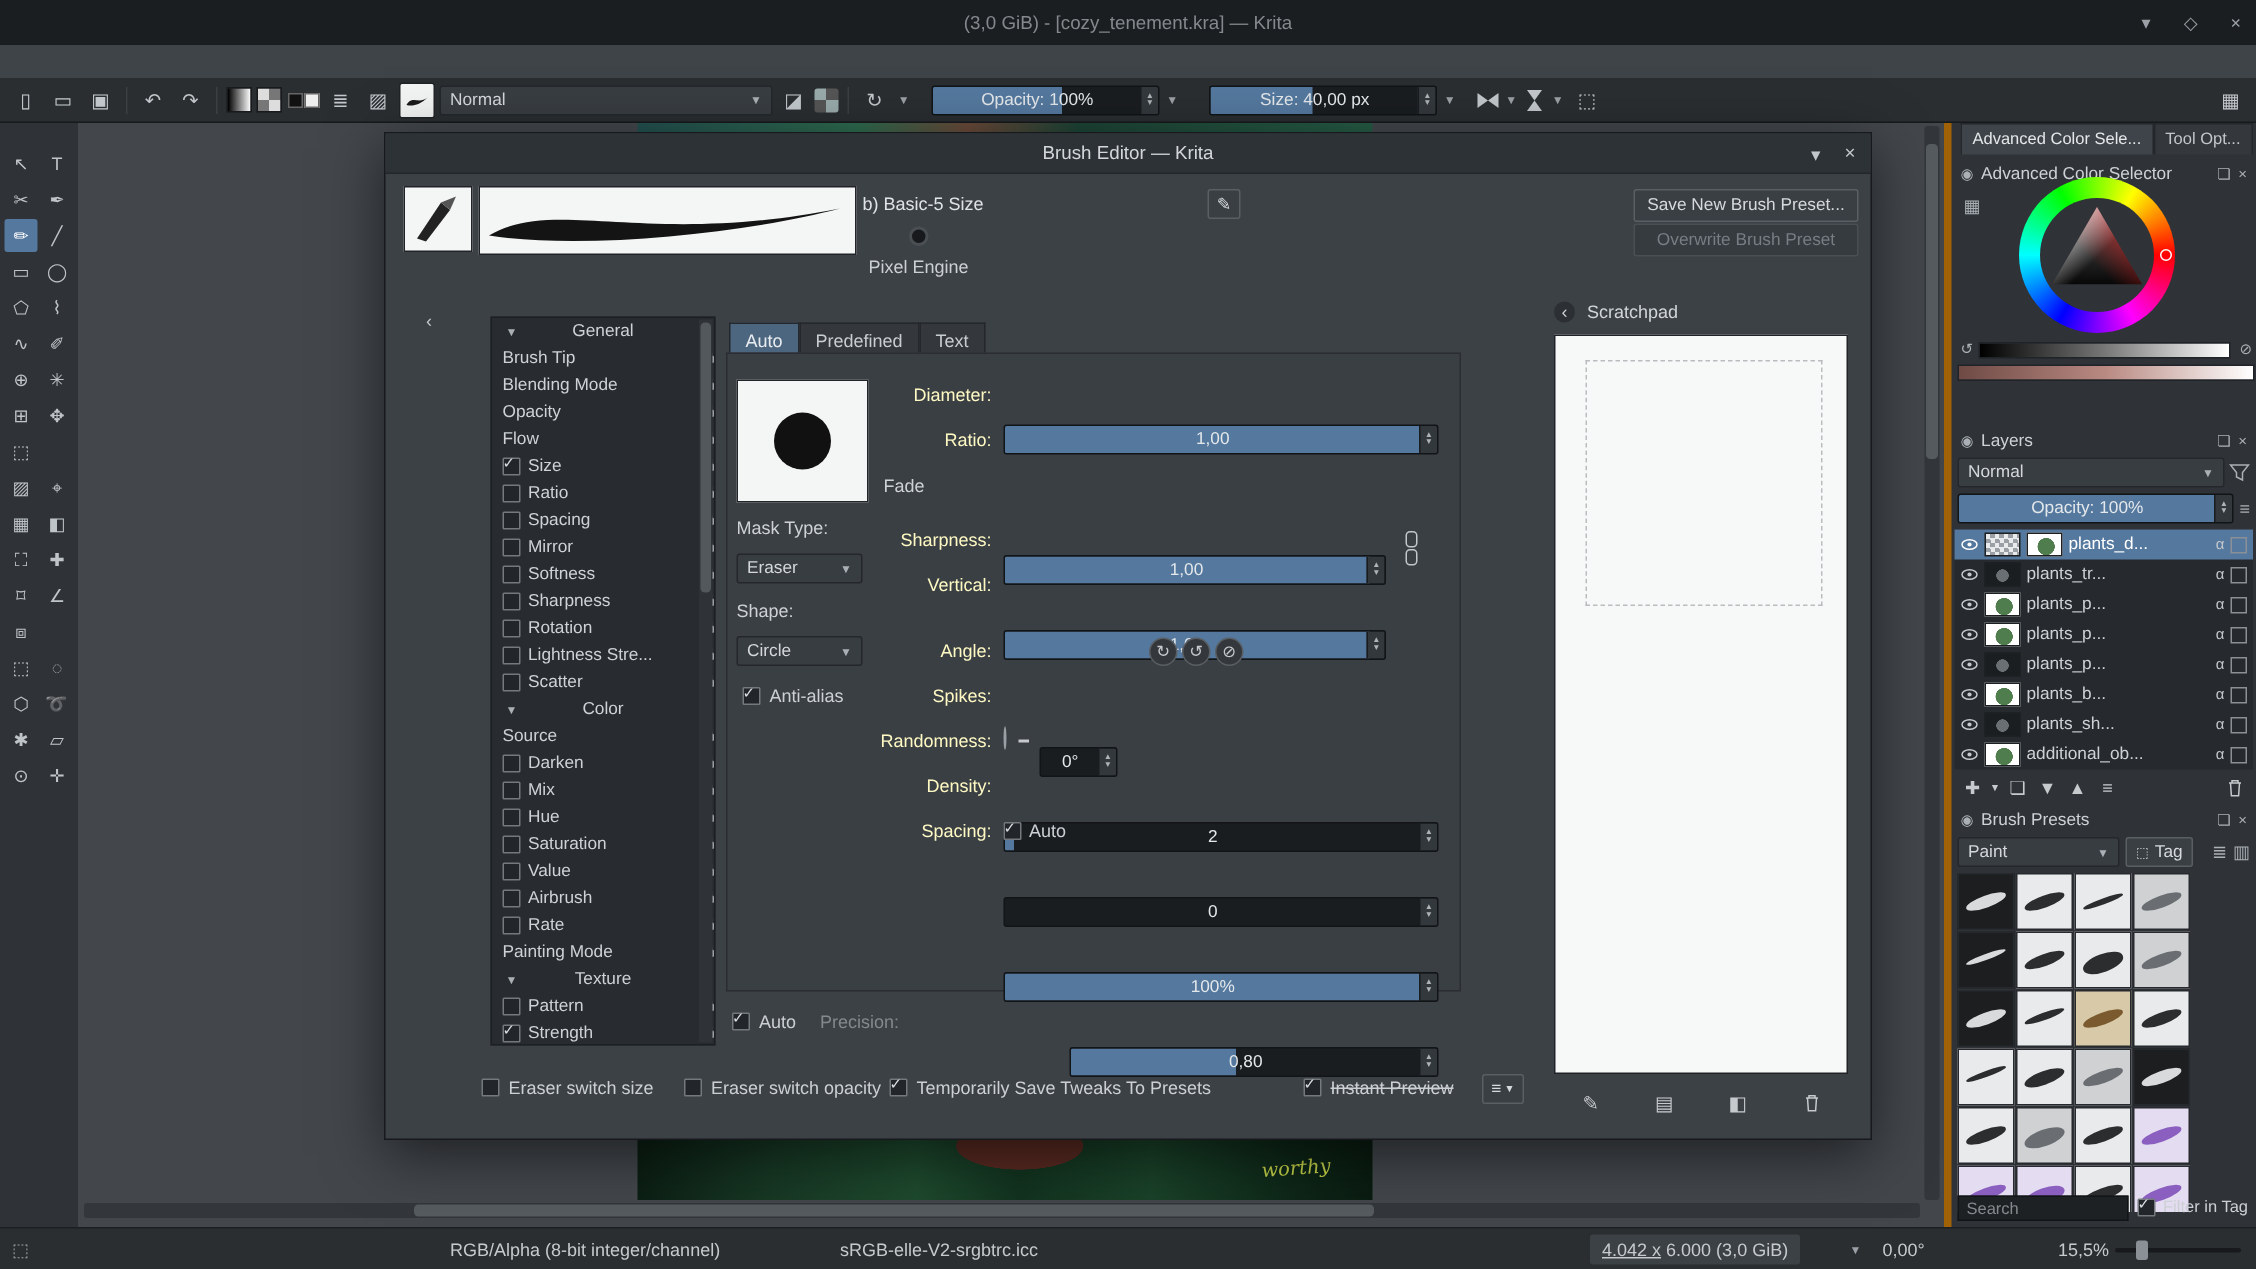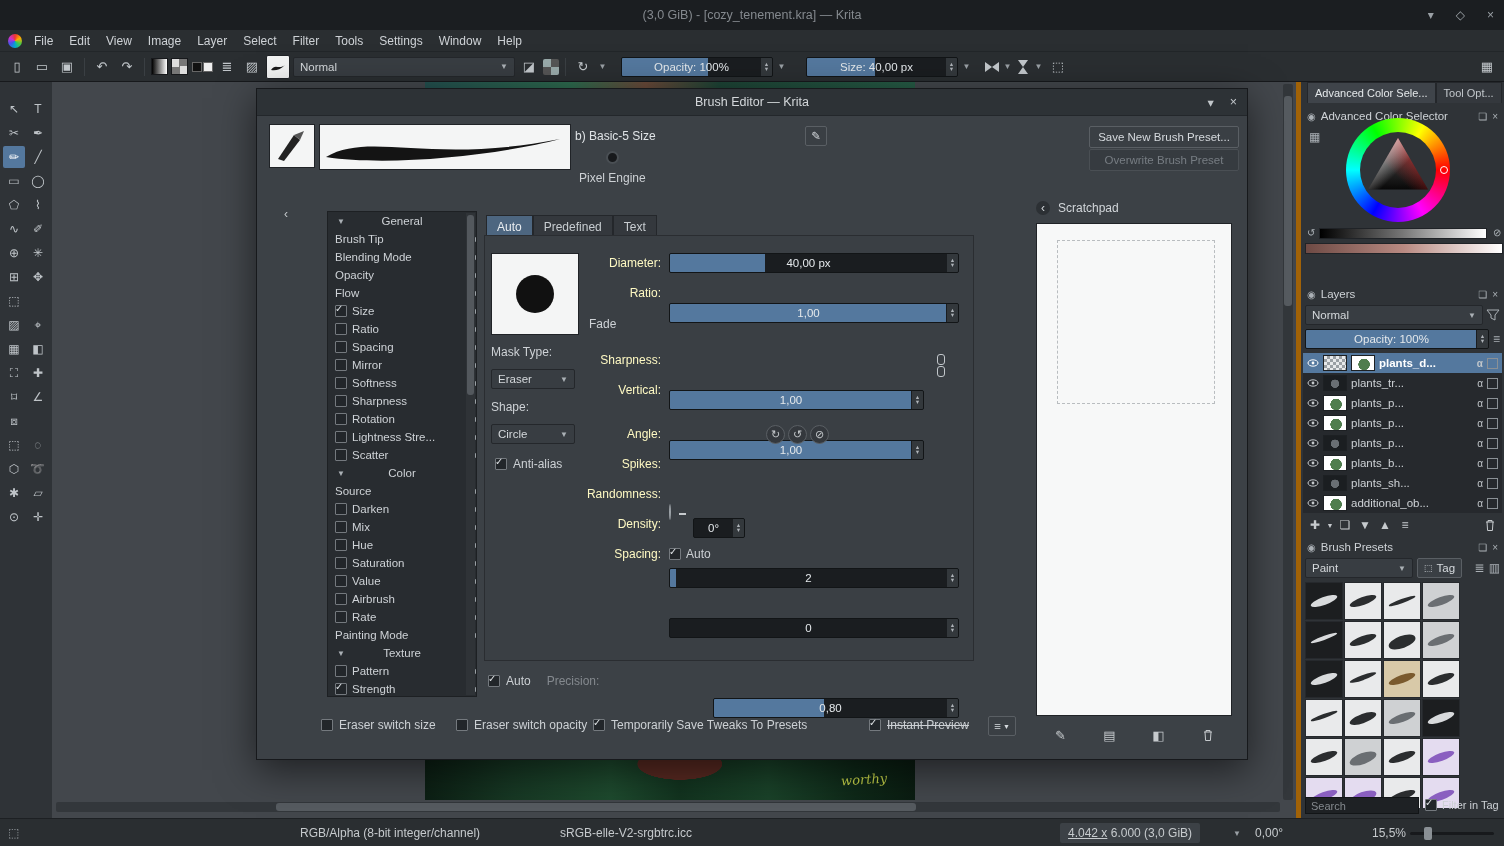--- a/index.html
+++ b/index.html
@@ -76,21 +76,21 @@
   .dtab{height:20px;display:flex;align-items:center;padding:0 7px;font-size:11px;color:#c2c7cb;background:#34383d;border:1px solid #24272b;border-bottom:none;white-space:nowrap;overflow:hidden;}
   .dtab.active{background:#3f444a;color:#e4e8ea;}
   .dhead{display:flex;align-items:center;gap:5px;height:18px;padding:0 6px;color:#ced2d6;font-size:11.5px;}
   .dhead .grow{flex:1;}
   .dhead .hicon{color:#aab0b5;font-size:10px;}
   .ring{position:absolute;width:104px;height:104px;border-radius:50%;background:conic-gradient(from 90deg,#f00,#f0f,#00f,#0ff,#0f0,#ff0,#f00);}
   .ring .hole{position:absolute;left:14px;top:14px;width:76px;height:76px;border-radius:50%;background:#2f3337;}
   .triwheel{position:absolute;left:22px;top:20px;width:60px;height:56px;clip-path:polygon(50% 0,100% 92%,0 92%);background:linear-gradient(135deg,rgba(255,255,255,1),rgba(255,255,255,0) 55%),linear-gradient(225deg,rgba(220,30,30,1),rgba(220,30,30,0) 60%),linear-gradient(0deg,#000,#555 90%);}
   .gradbar{position:absolute;height:11px;border:1px solid #202327;box-sizing:border-box;}
   .lrow{height:20px;display:flex;align-items:center;gap:4px;padding:0 4px;font-size:11.5px;color:#ced2d6;}
-  .lrow.sel{background:#54789e;color:#fff;font-weight:bold;}
+  .lrow.sel{background:#54789e;color:#fff;font-weight:normal;}
   .lthumb{width:22px;height:14px;border:1px solid #1d2023;background:#fff;flex:none;background-image:radial-gradient(circle at 55% 60%,#4f7d4e 0 38%,rgba(0,0,0,0) 40%);}
   .lthumb.checker{background:repeating-conic-gradient(#9aa0a5 0 25%,#e8eaec 0 50%) 0 0/6px 6px;background-image:repeating-conic-gradient(#9aa0a5 0 25%,#e8eaec 0 50%);}
   .lthumb.dark{background:#1b1e21;background-image:radial-gradient(circle at 50% 55%,#6a6f74 0 30%,rgba(0,0,0,0) 32%);}
   .lname{overflow:hidden;white-space:nowrap;text-overflow:ellipsis;flex:1;}
   .alpha{font-size:10px;color:#c2c7cb;flex:none;}
   .lbox{width:9px;height:9px;border:1px solid #8a9095;flex:none;}
   .lbtn{width:20px;height:18px;display:flex;align-items:center;justify-content:center;color:#c6cacd;font-size:12px;}
   .ptile{width:38px;height:38px;box-sizing:border-box;border:1px solid #26292d;position:relative;overflow:hidden;}
   .ptile .dab{position:absolute;left:11%;top:39%;width:78%;height:22%;border-radius:50%;transform:rotate(-20deg);}
   .pa{background:#1c1e20;} .pa .dab{background:#d8dadc;}
@@ -115,34 +115,20 @@
 
   <div id="titlebar">
     <span>(3,0 GiB) - [cozy_tenement.kra] — Krita</span>
     <div id="winbtns">
       <span>▾</span>
       <span>◇</span>
       <span>×</span>
     </div>
   </div>
 
-  <div id="menubar">
-    <span id="kritalogo"></span>
-    <span class="mitem">File</span>
-    <span class="mitem">Edit</span>
-    <span class="mitem">View</span>
-    <span class="mitem">Image</span>
-    <span class="mitem">Layer</span>
-    <span class="mitem">Select</span>
-    <span class="mitem">Filter</span>
-    <span class="mitem">Tools</span>
-    <span class="mitem">Settings</span>
-    <span class="mitem">Window</span>
-    <span class="mitem">Help</span>
-  </div>
 
   <div id="toolbar">
     <span class="tbicon">▯</span>
     <span class="tbicon">▭</span>
     <span class="tbicon">▣</span>
     <span class="tbsep"></span>
     <span class="tbicon">↶</span>
     <span class="tbicon">↷</span>
     <span class="tbsep"></span>
     <span class="swatch" style="background:linear-gradient(90deg,#000,#fff);"></span>
@@ -425,28 +411,20 @@
       </div>
 
       
       <div id="centerframe"></div>
 
       <div class="abs whitebox" style="left:234px;top:164px;width:86px;height:80px;display:flex;align-items:center;justify-content:center;">
         <span style="width:38px;height:38px;border-radius:50%;background:#111;"></span>
       </div>
 
       <div class="flabel" style="left:280px;top:164px;width:124px;">Diameter:</div>
-      <div class="ss abs" style="left:412px;top:164px;width:290px;">
-        <div class="fill" style="width:33%;"></div>
-          <div class="txt">40,00 px</div>
-        <div class="spin">
-            <span>▲</span>
-            <span>▼</span>
-          </div>
-      </div>
 
       <div class="flabel" style="left:280px;top:194px;width:124px;">Ratio:</div>
       <div class="ss abs" style="left:412px;top:194px;width:290px;">
         <div class="fill" style="width:96%;"></div>
           <div class="txt">1,00</div>
         <div class="spin">
             <span>▲</span>
             <span>▼</span>
           </div>
       </div>
@@ -516,20 +494,28 @@
       <div class="flabel" style="left:280px;top:395px;width:124px;">Randomness:</div>
       <div class="ss abs" style="left:412px;top:395px;width:290px;">
         <div class="txt">0</div>
         <div class="spin">
             <span>▲</span>
             <span>▼</span>
           </div>
       </div>
 
       <div class="flabel" style="left:280px;top:425px;width:124px;">Density:</div>
+      <div class="ss abs" style="left:412px;top:425px;width:290px;">
+        <div class="fill" style="width:96%;"></div>
+          <div class="txt">100%</div>
+        <div class="spin">
+            <span>▲</span>
+            <span>▼</span>
+          </div>
+      </div>
 
       <div class="flabel" style="left:280px;top:455px;width:124px;">Spacing:</div>
       <div class="abs" style="left:412px;top:458px;display:flex;align-items:center;gap:5px;">
         <span class="cb on"></span>
         <span>Auto</span>
       </div>
       <div class="ss abs" style="left:456px;top:455px;width:246px;">
         <div class="fill" style="width:45%;"></div>
           <div class="txt">0,80</div>
         <div class="spin">

